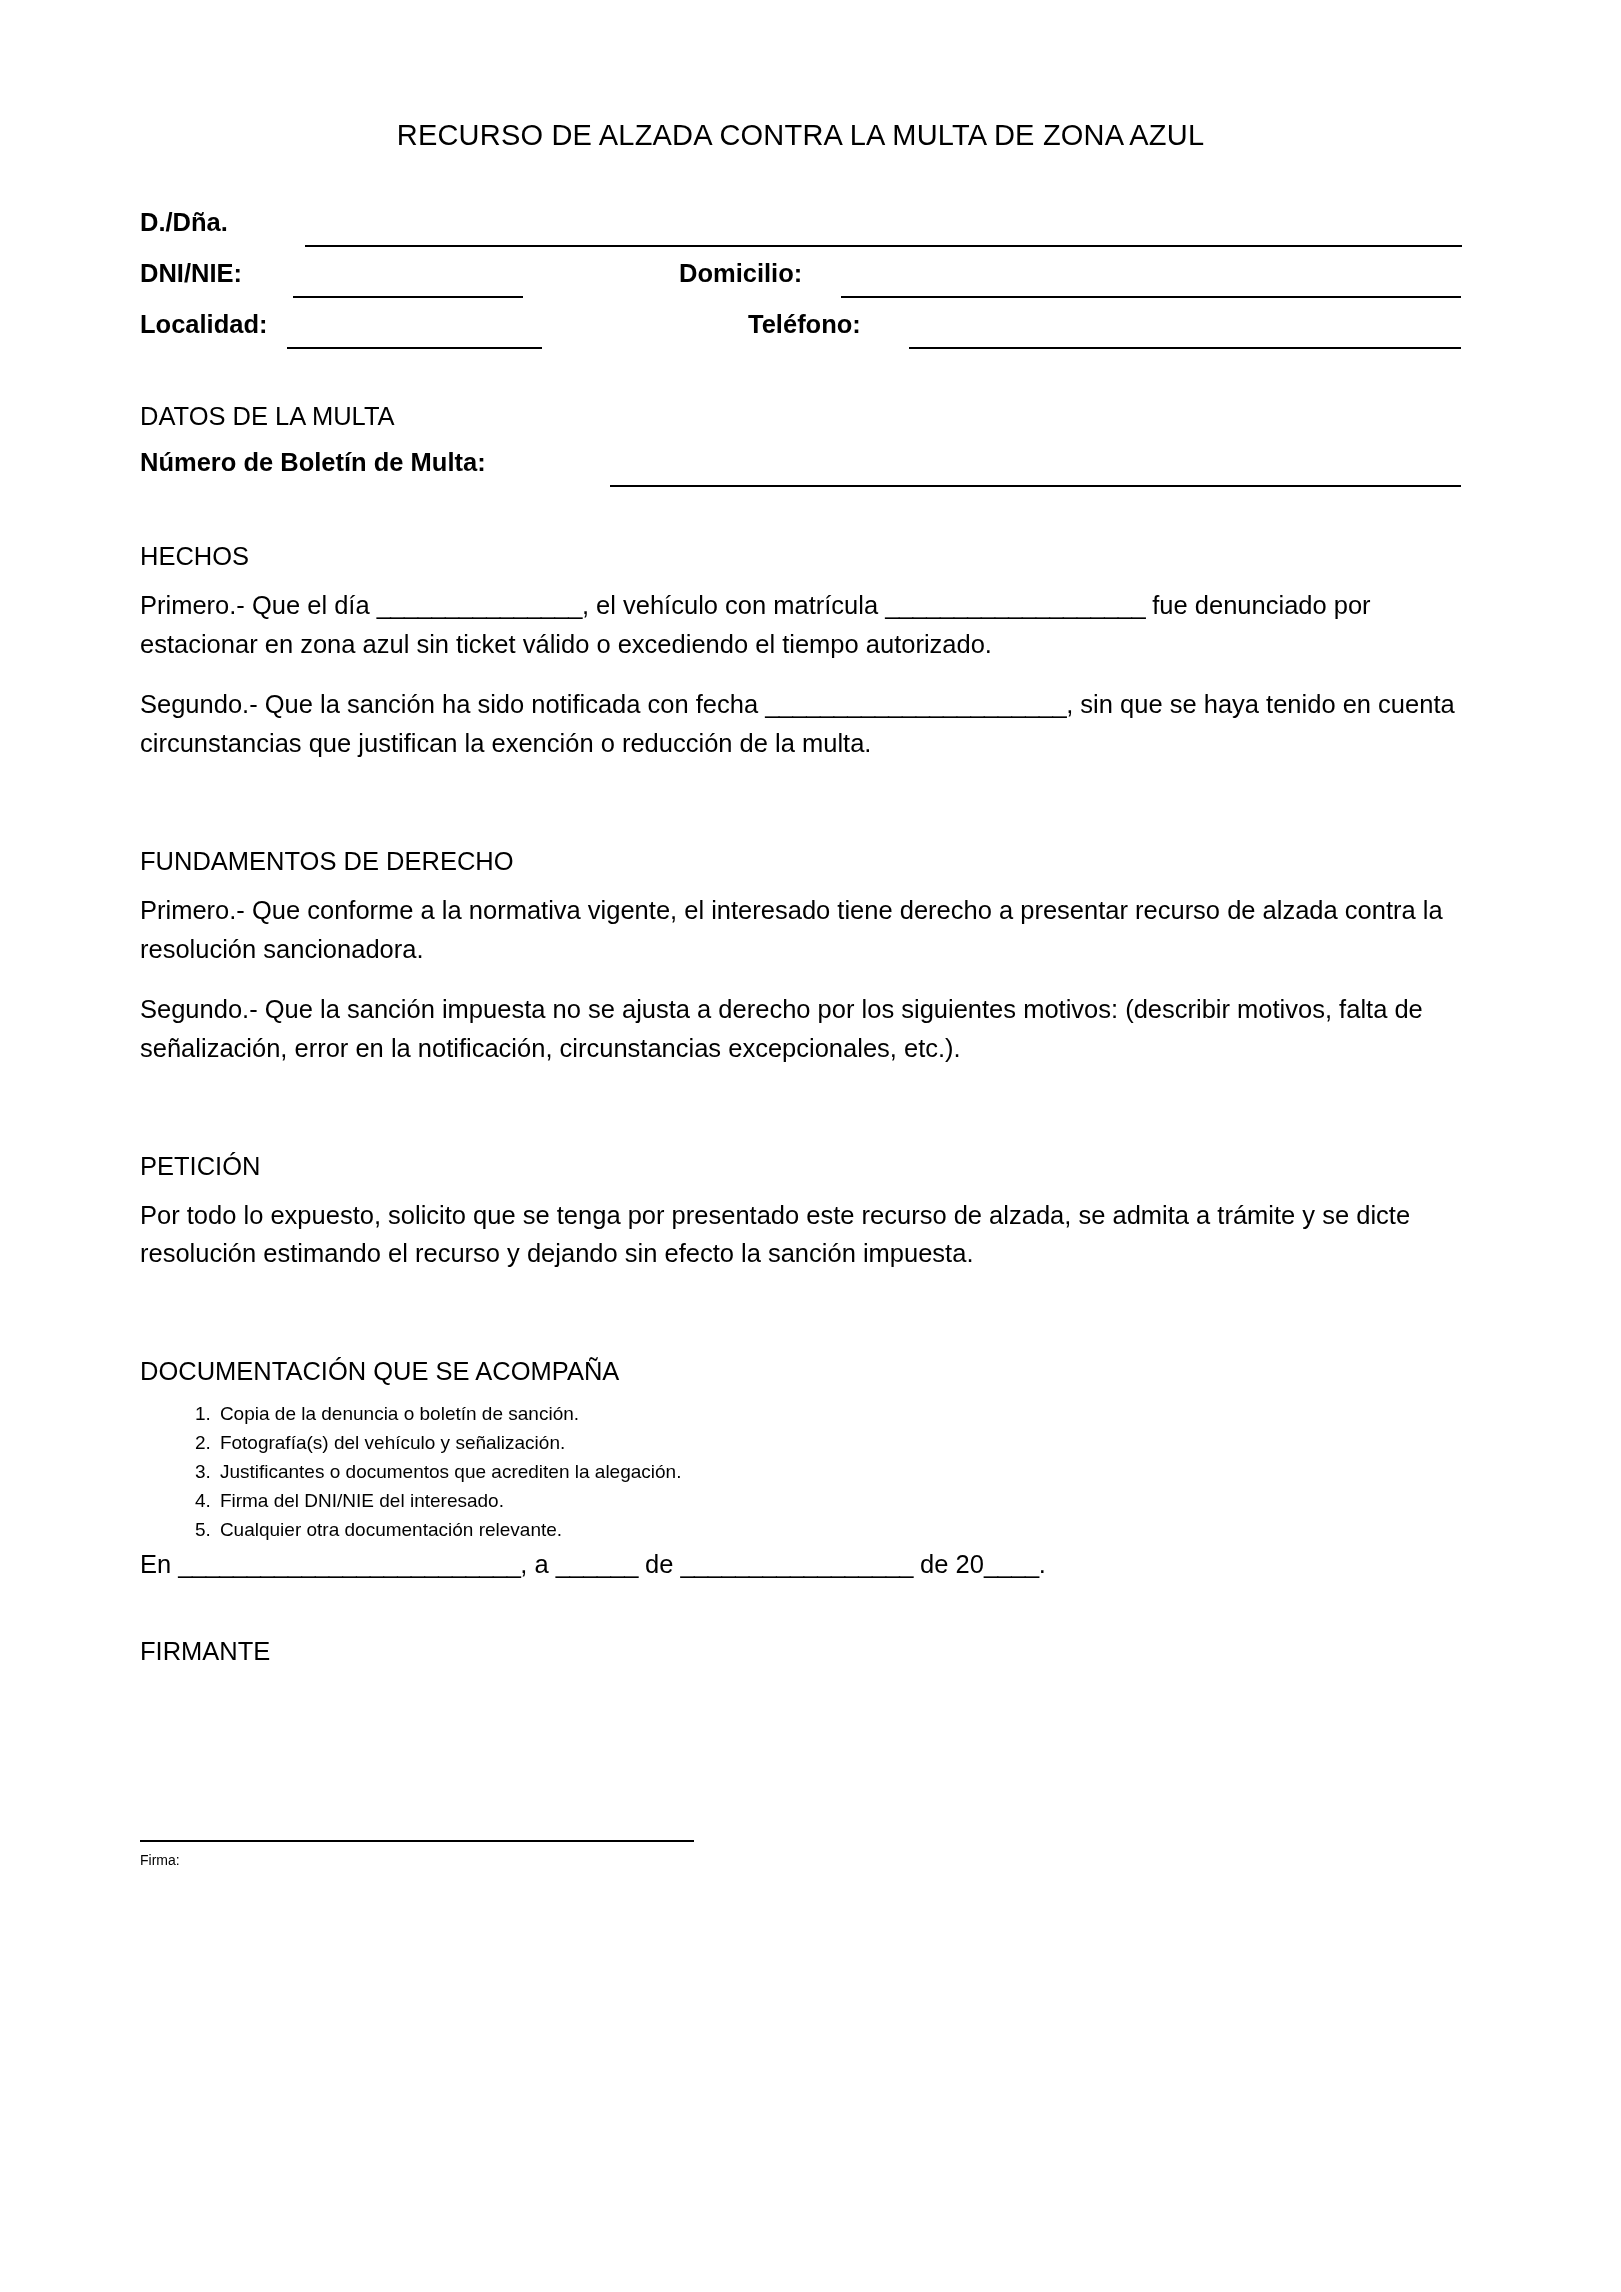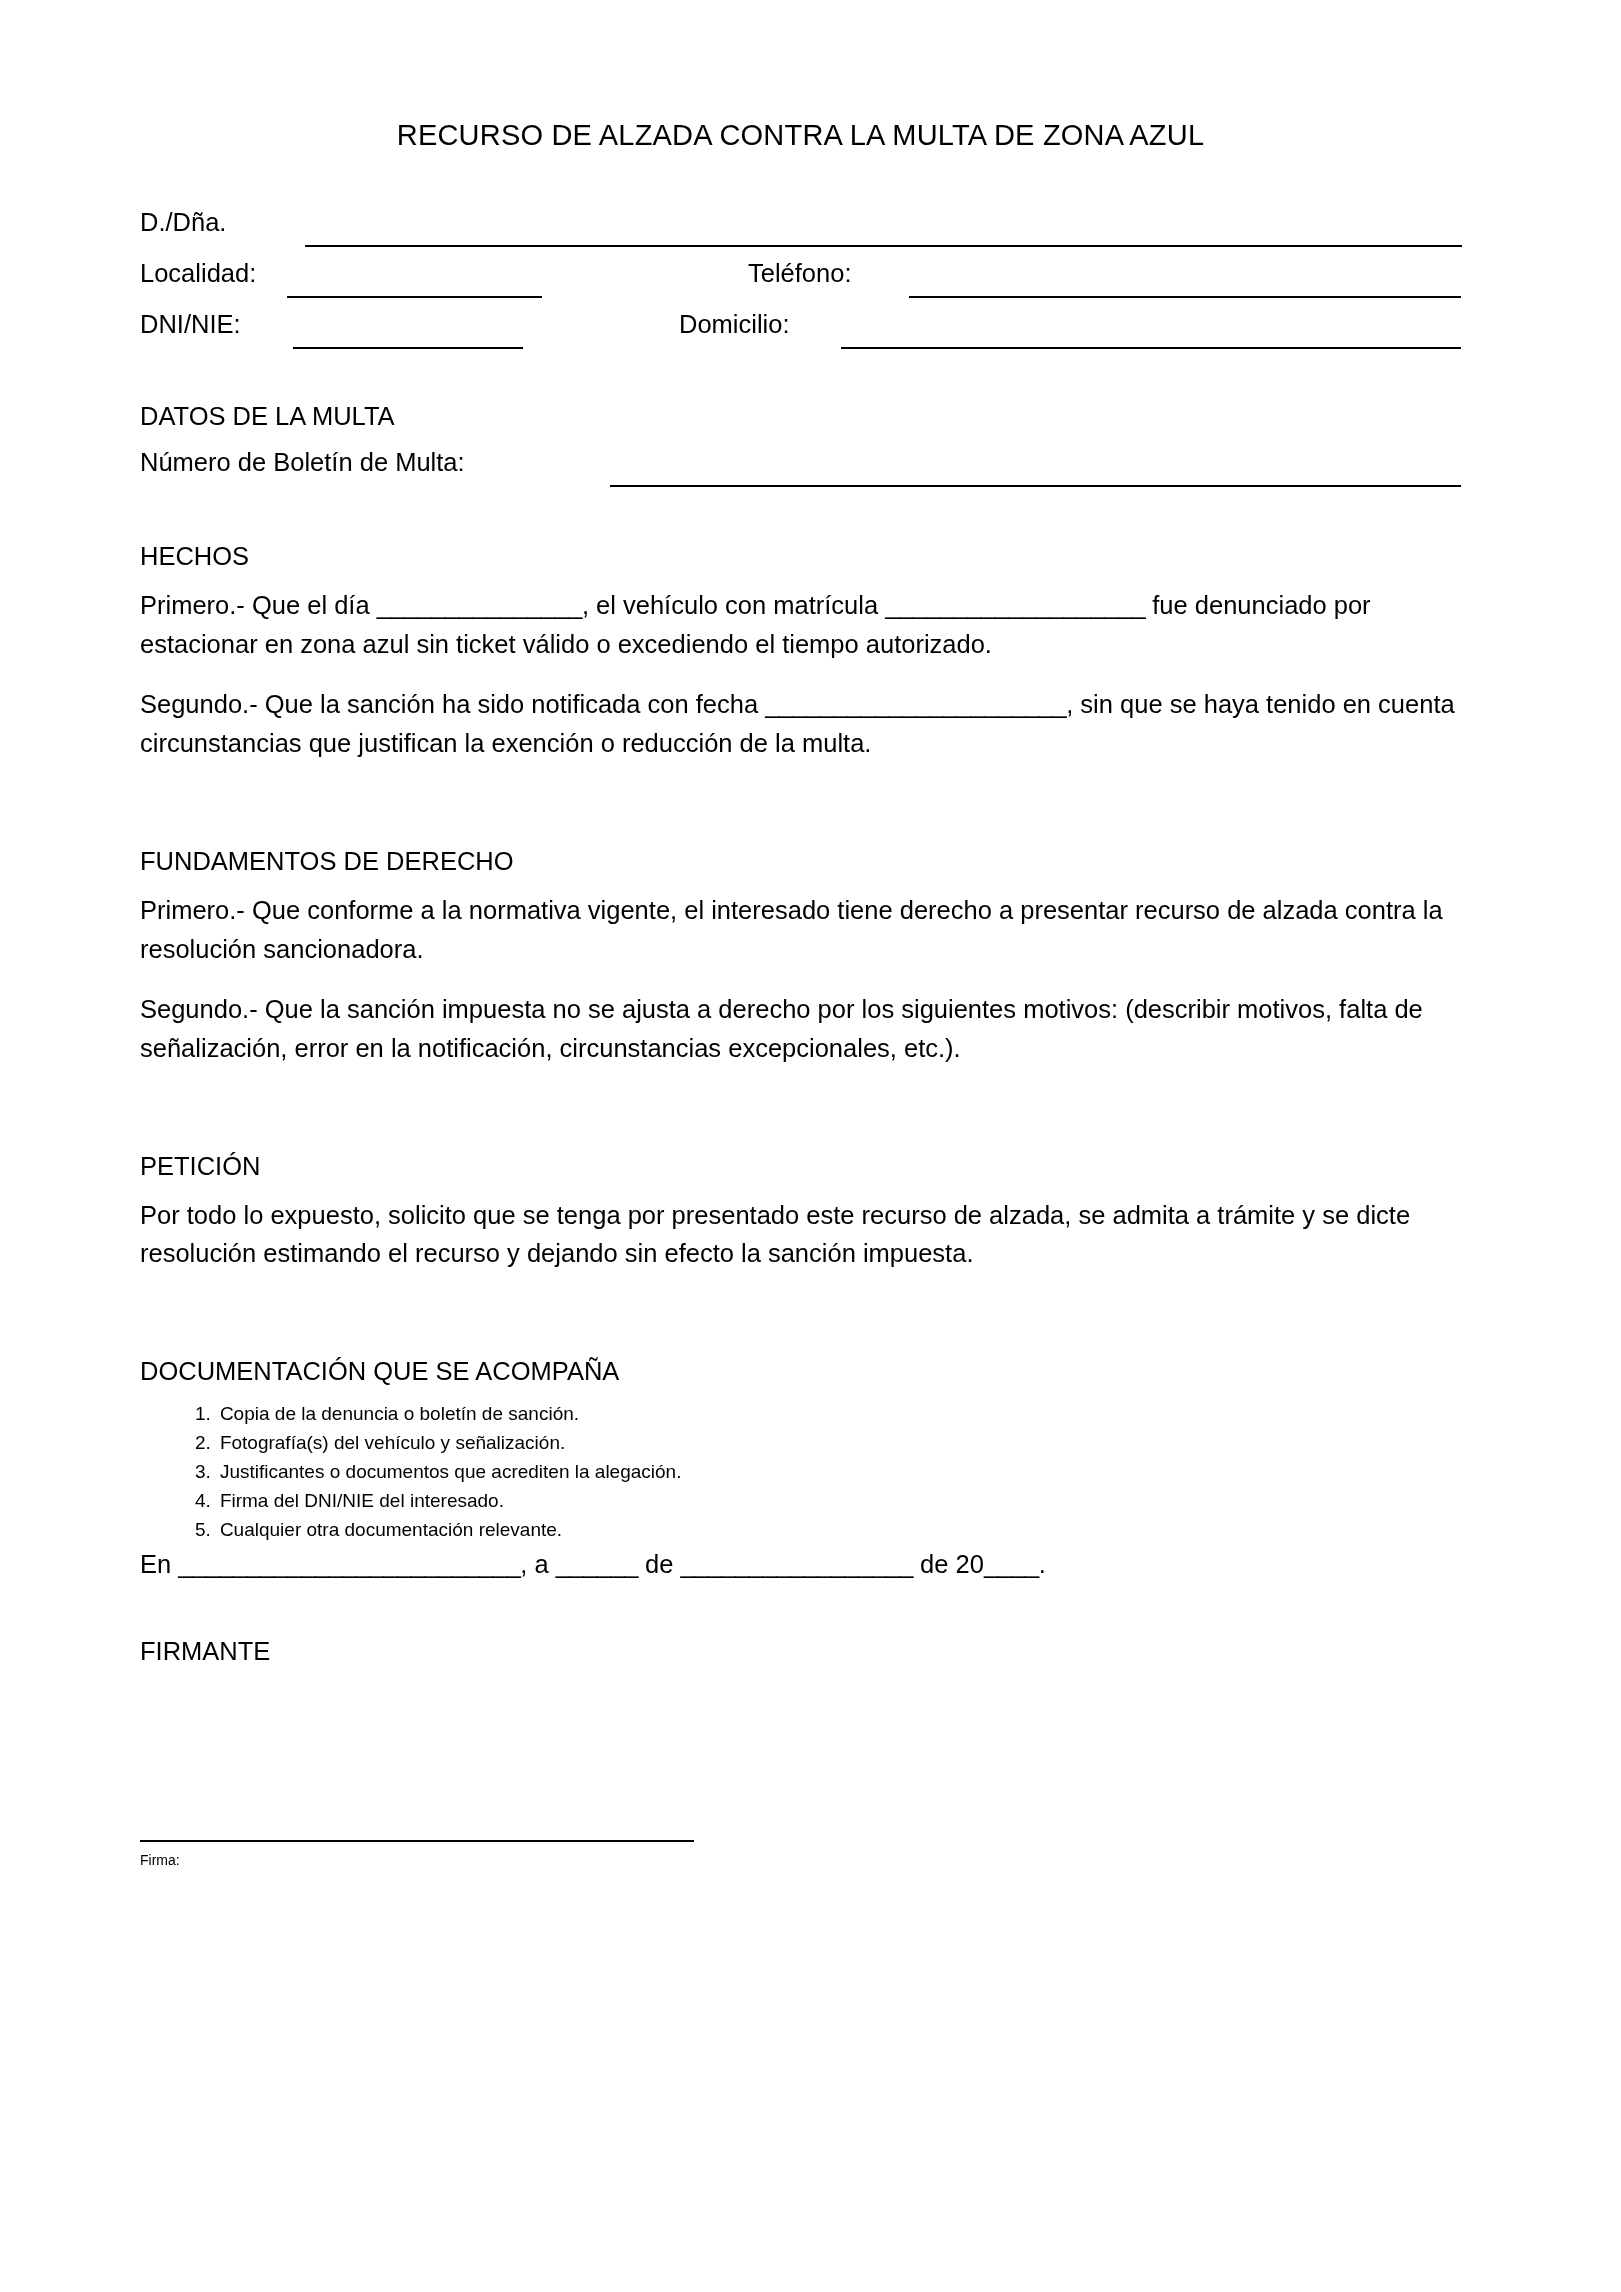--- a/index.html
+++ b/index.html
@@ -32,20 +32,21 @@
     font-size: 29px;
     line-height: 1.2;
     margin-top: 118px;
     letter-spacing: 0.2px;
   }
 
   
   .field-row {
     position: relative;
     height: 51px;
+    font-weight: bold;
   }
   .lbl {
     position: absolute;
     font-size: 25.5px;
     line-height: 1;
     white-space: nowrap;
     top: 3.9px;
   }
   .rule {
     position: absolute;
@@ -104,31 +105,31 @@
     <div class="doc-title">RECURSO DE ALZADA CONTRA LA MULTA DE ZONA AZUL</div>
 
     <div style="height:53px"></div>
 
     <div class="field-row">
       <span class="lbl" style="left:0px;">D./Dña.</span>
       <span class="rule" style="left:165px; width:1157px;"></span>
     </div>
 
     <div class="field-row">
+      <span class="lbl" style="left:0px;">DNI/NIE:</span>
+      <span class="rule" style="left:153px; width:230px;"></span>
+      <span class="lbl" style="left:539px;">Domicilio:</span>
+      <span class="rule" style="left:701px; width:620px;"></span>
+    </div>
+
+    <div class="field-row">
       <span class="lbl" style="left:0px;">Localidad:</span>
       <span class="rule" style="left:147px; width:255px;"></span>
       <span class="lbl" style="left:608px;">Teléfono:</span>
       <span class="rule" style="left:769px; width:552px;"></span>
-    </div>
-
-    <div class="field-row">
-      <span class="lbl" style="left:0px;">DNI/NIE:</span>
-      <span class="rule" style="left:153px; width:230px;"></span>
-      <span class="lbl" style="left:539px;">Domicilio:</span>
-      <span class="rule" style="left:701px; width:620px;"></span>
     </div>
 
     <div style="height:33px"></div>
     <div class="section-head">DATOS DE LA MULTA</div>
 
     <div style="height:16.7px"></div>
 
     <div class="field-row">
       <span class="lbl" style="left:0px;">Número de Boletín de Multa:</span>
       <span class="rule" style="left:470px; width:851px;"></span>

